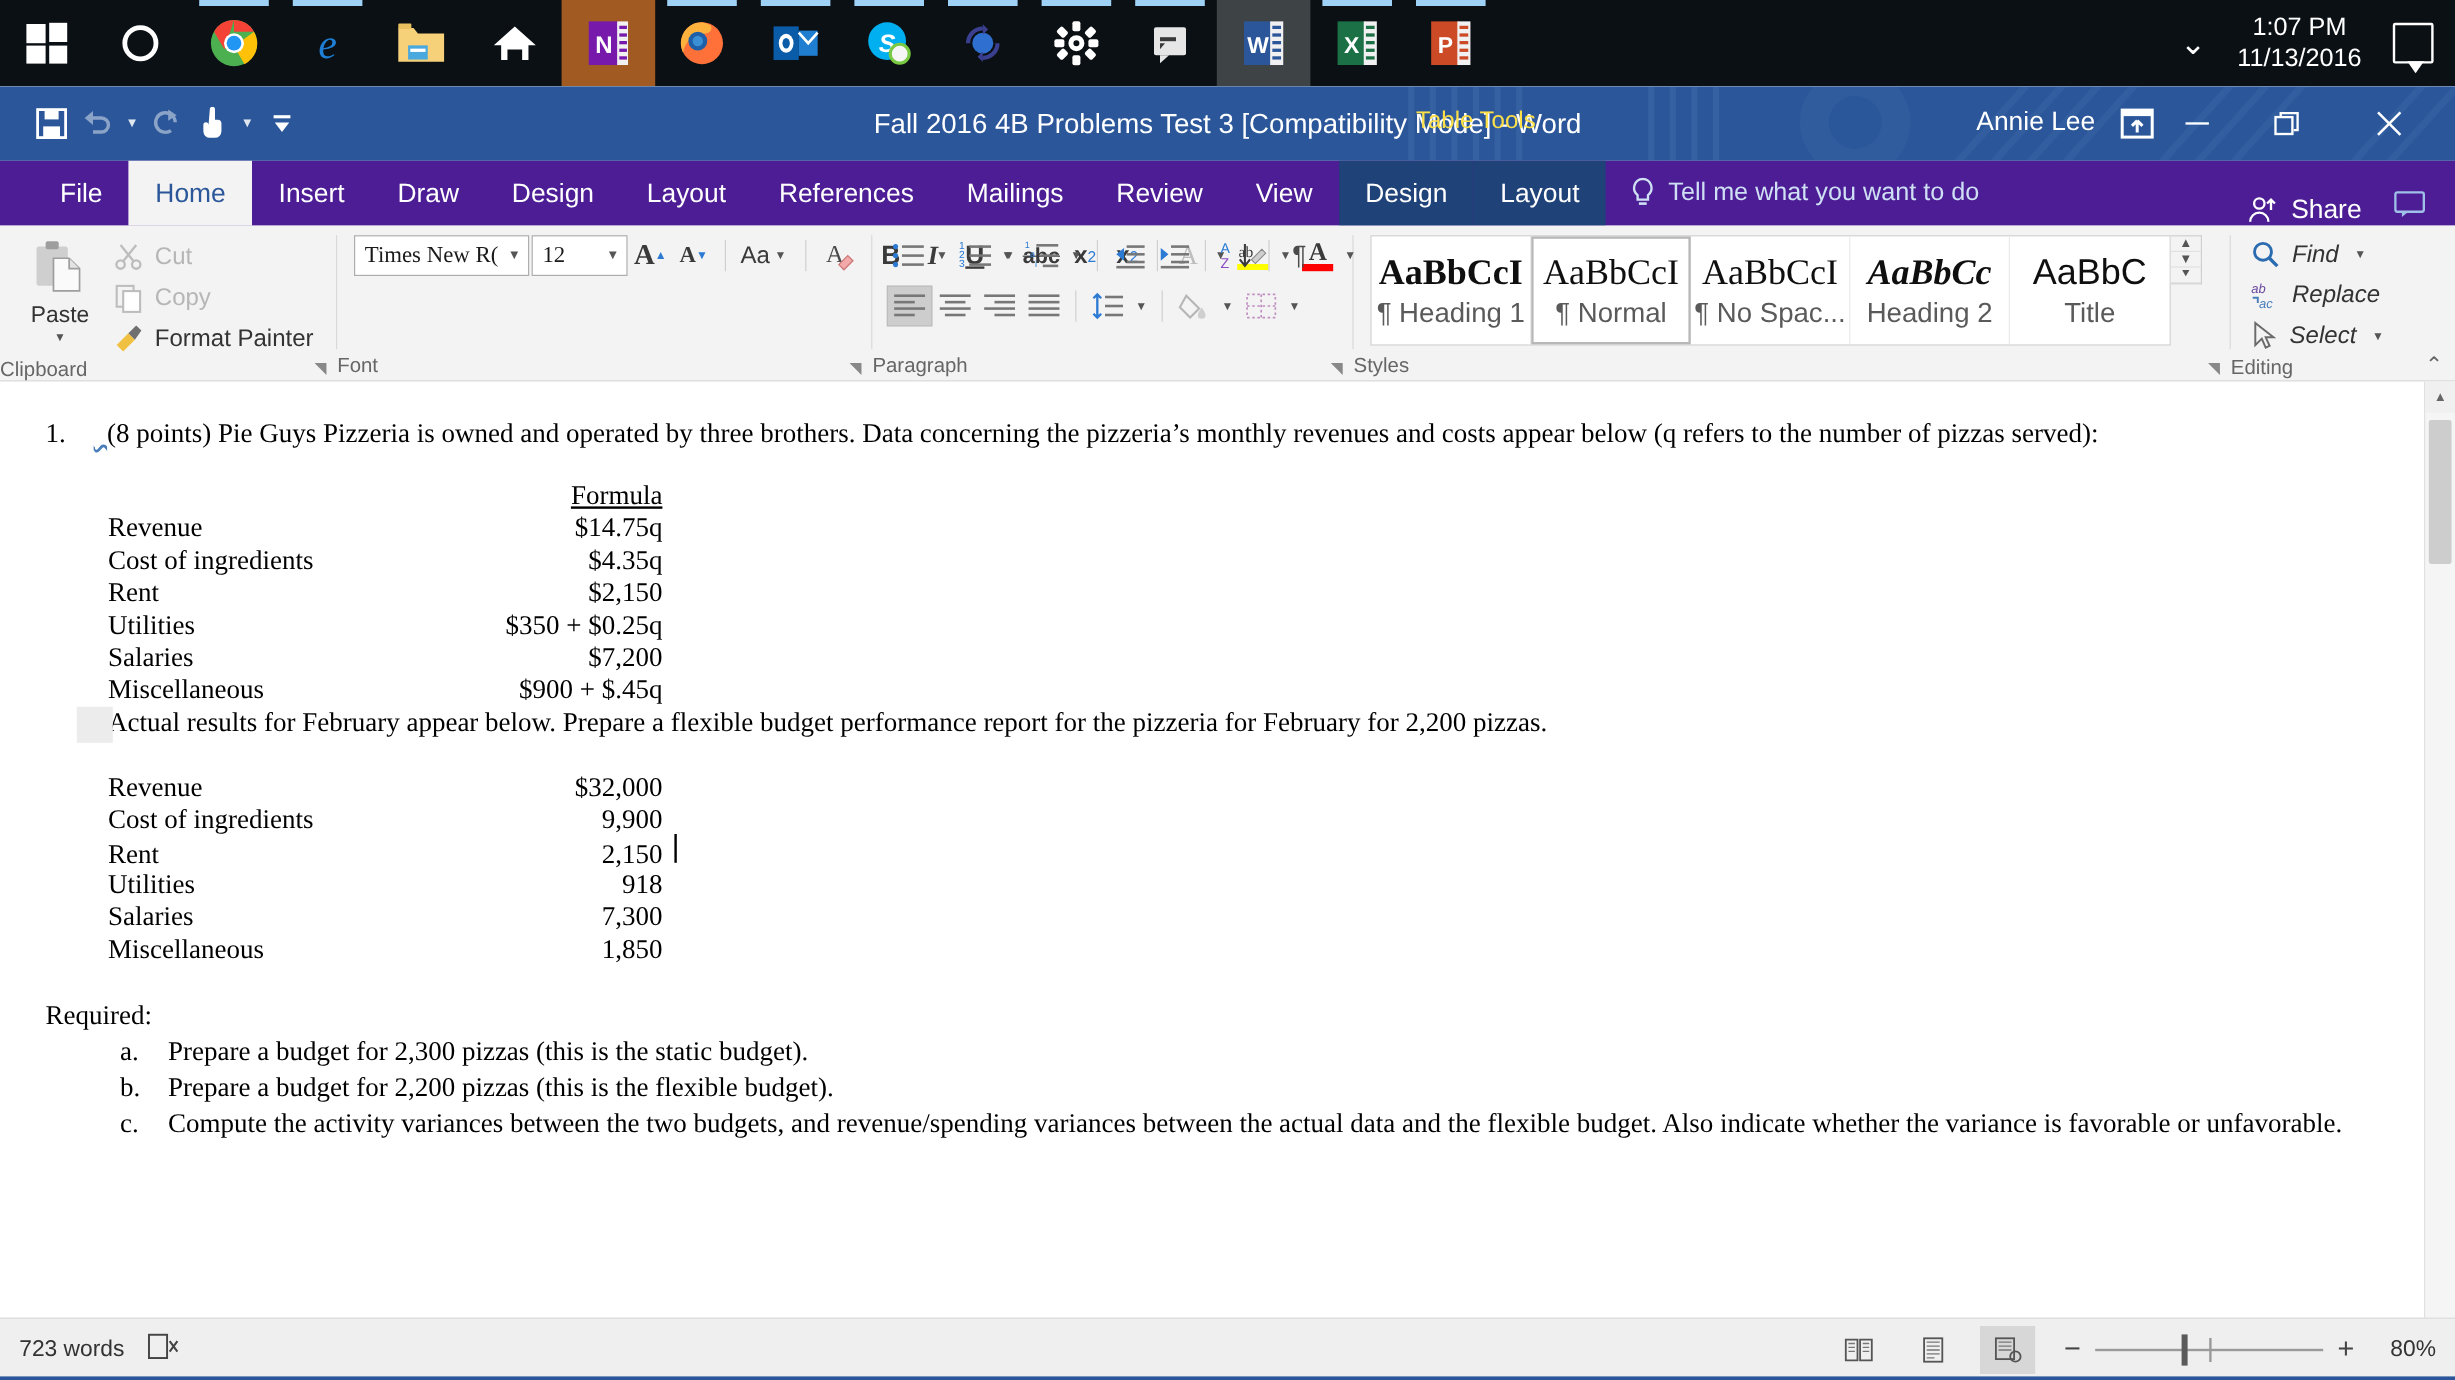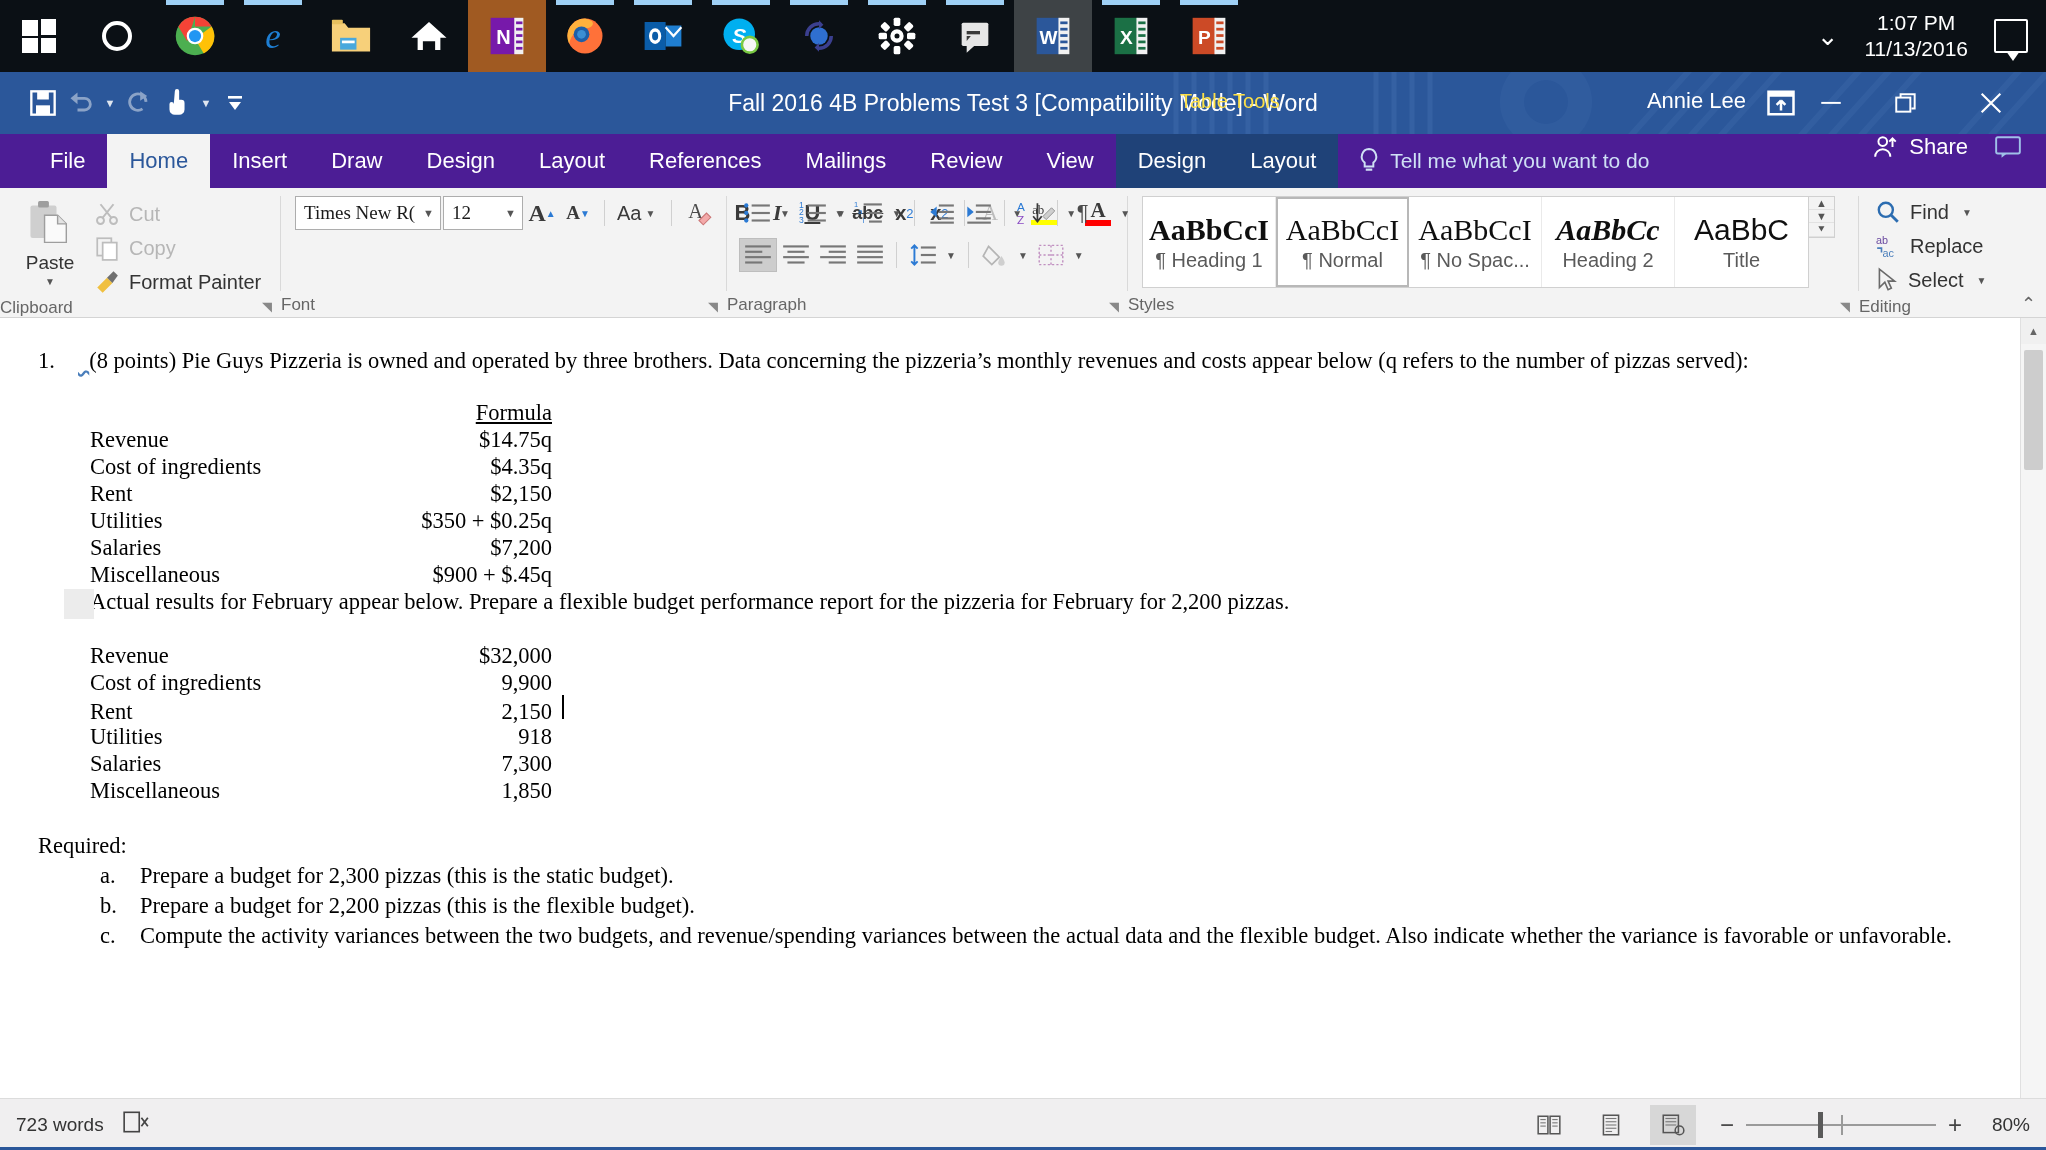--- a/index.html
+++ b/index.html
@@ -104,21 +104,21 @@
     color: #fff; font-size: 22px; white-space: nowrap;
   }
   .rtab.selected { background: #f3f3f3; color: #2b579a; }
   .rtab.ctx { background: #1f4278; }
   .tellme {
     display: flex; align-items: center; gap: 10px;
     color: #cfe0f5; font-size: 21px; padding-left: 20px;
   }
   .share-box {
     position: absolute; right: 14px; top: 0; height: 54px;
-    display: flex; align-items: flex-start; gap: 26px; padding-right: 10px;
+    display: flex; align-items: flex-end; gap: 26px; padding-right: 10px;
   }
   .share-btn { display:flex; align-items:center; gap:10px; color:#fff; font-size: 22px; }
 
   
   .ribbon {
     height: 130px; background: #f3f3f3; border-bottom: 1px solid #d4d4d4;
     display: flex; position: relative;
   }
   .rgroup { position: relative; height: 130px; display: flex; flex-direction: column; }
   .rgroup > .gbody { flex: 1; display: flex; align-items: flex-start; padding: 8px 10px 0 10px; }
@@ -162,21 +162,21 @@
   .styles-gallery {
     display: flex; border: 1px solid #d0d0d0; background: #fff; height: 92px; align-items: stretch;
   }
   .style-item {
     width: 133px; display:flex; flex-direction: column; align-items:center; justify-content:center;
     border-right: 1px solid #eaeaea; gap: 2px;
   }
   .style-item:last-child { border-right: none; }
   .style-item.sel { border: 2px solid #b8b8b8; }
   .style-prev { font-size: 30px; color: #0f0f0f; white-space: nowrap; }
-  .style-name { font-size: 20px; color: #5a5a5a; white-space: nowrap; }
+  .style-name { font-size: 23px; color: #5a5a5a; white-space: nowrap; }
   .gallery-scroll {
     width: 26px; display:flex; flex-direction:column; border: 1px solid #d0d0d0; border-left: none;
     background: #f3f3f3;
   }
   .gallery-scroll div {
     flex: 1; display:flex; align-items:center; justify-content:center;
     font-size: 11px; color:#555; border-bottom: 1px solid #e2e2e2;
   }
 
   .ribbon-collapse {
@@ -895,21 +895,21 @@
         </div>
       </div>
       <div class="glabel">
         <span>Styles</span>
         <span class="glaunch">◥</span>
       </div>
     </div>
     <div class="gsep"></div>
 
     <div class="rgroup" style="width:185px">
-      <div class="gbody" style="flex-direction:column;gap:2px;padding-left:12px;">
+      <div class="gbody" style="flex-direction:column;gap:2px;padding-left:12px;font-style:italic;">
         <div class="sm-btn">
           <span class="icn">
             <svg width="26" height="26" viewBox="0 0 24 24">
               <circle cx="10" cy="10" r="6.5" fill="none" stroke="#2b6cb0" stroke-width="2.2"></circle>
               <path d="M15 15 L21 21" stroke="#2b6cb0" stroke-width="2.6"></path>
             </svg>
           </span>
           <span>Find</span>
           <span class="caret">▼</span>
         </div>

